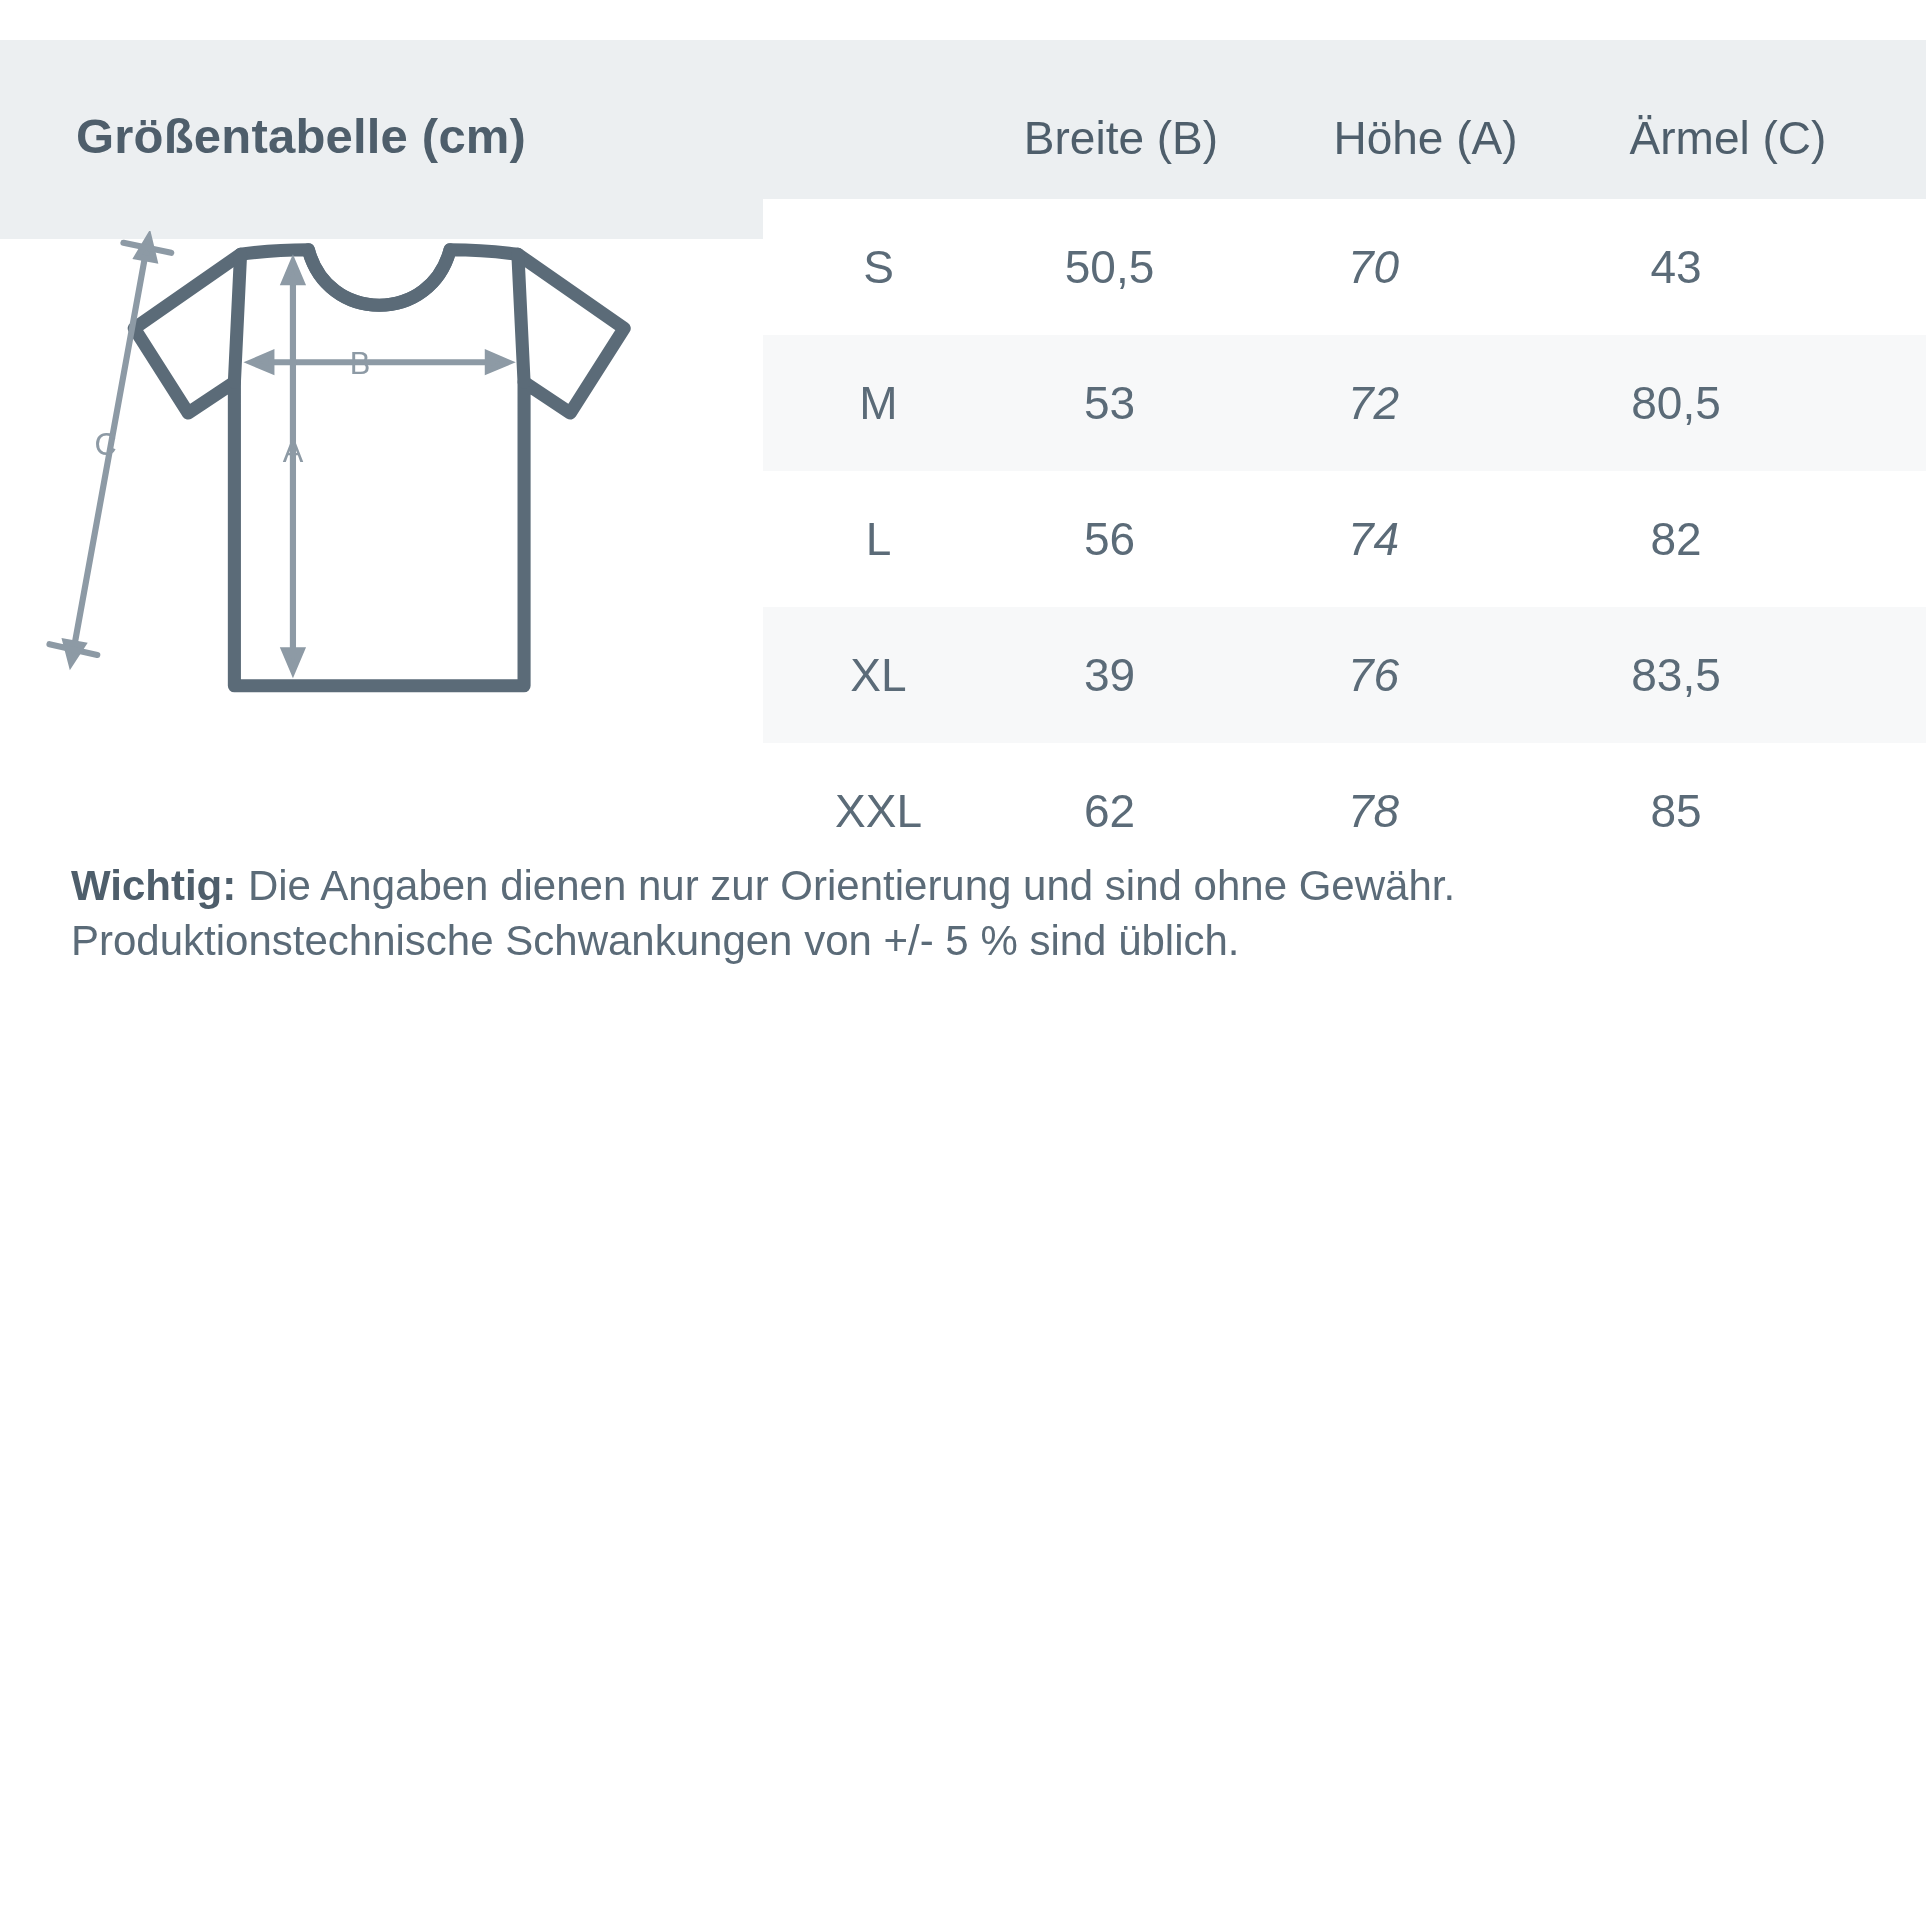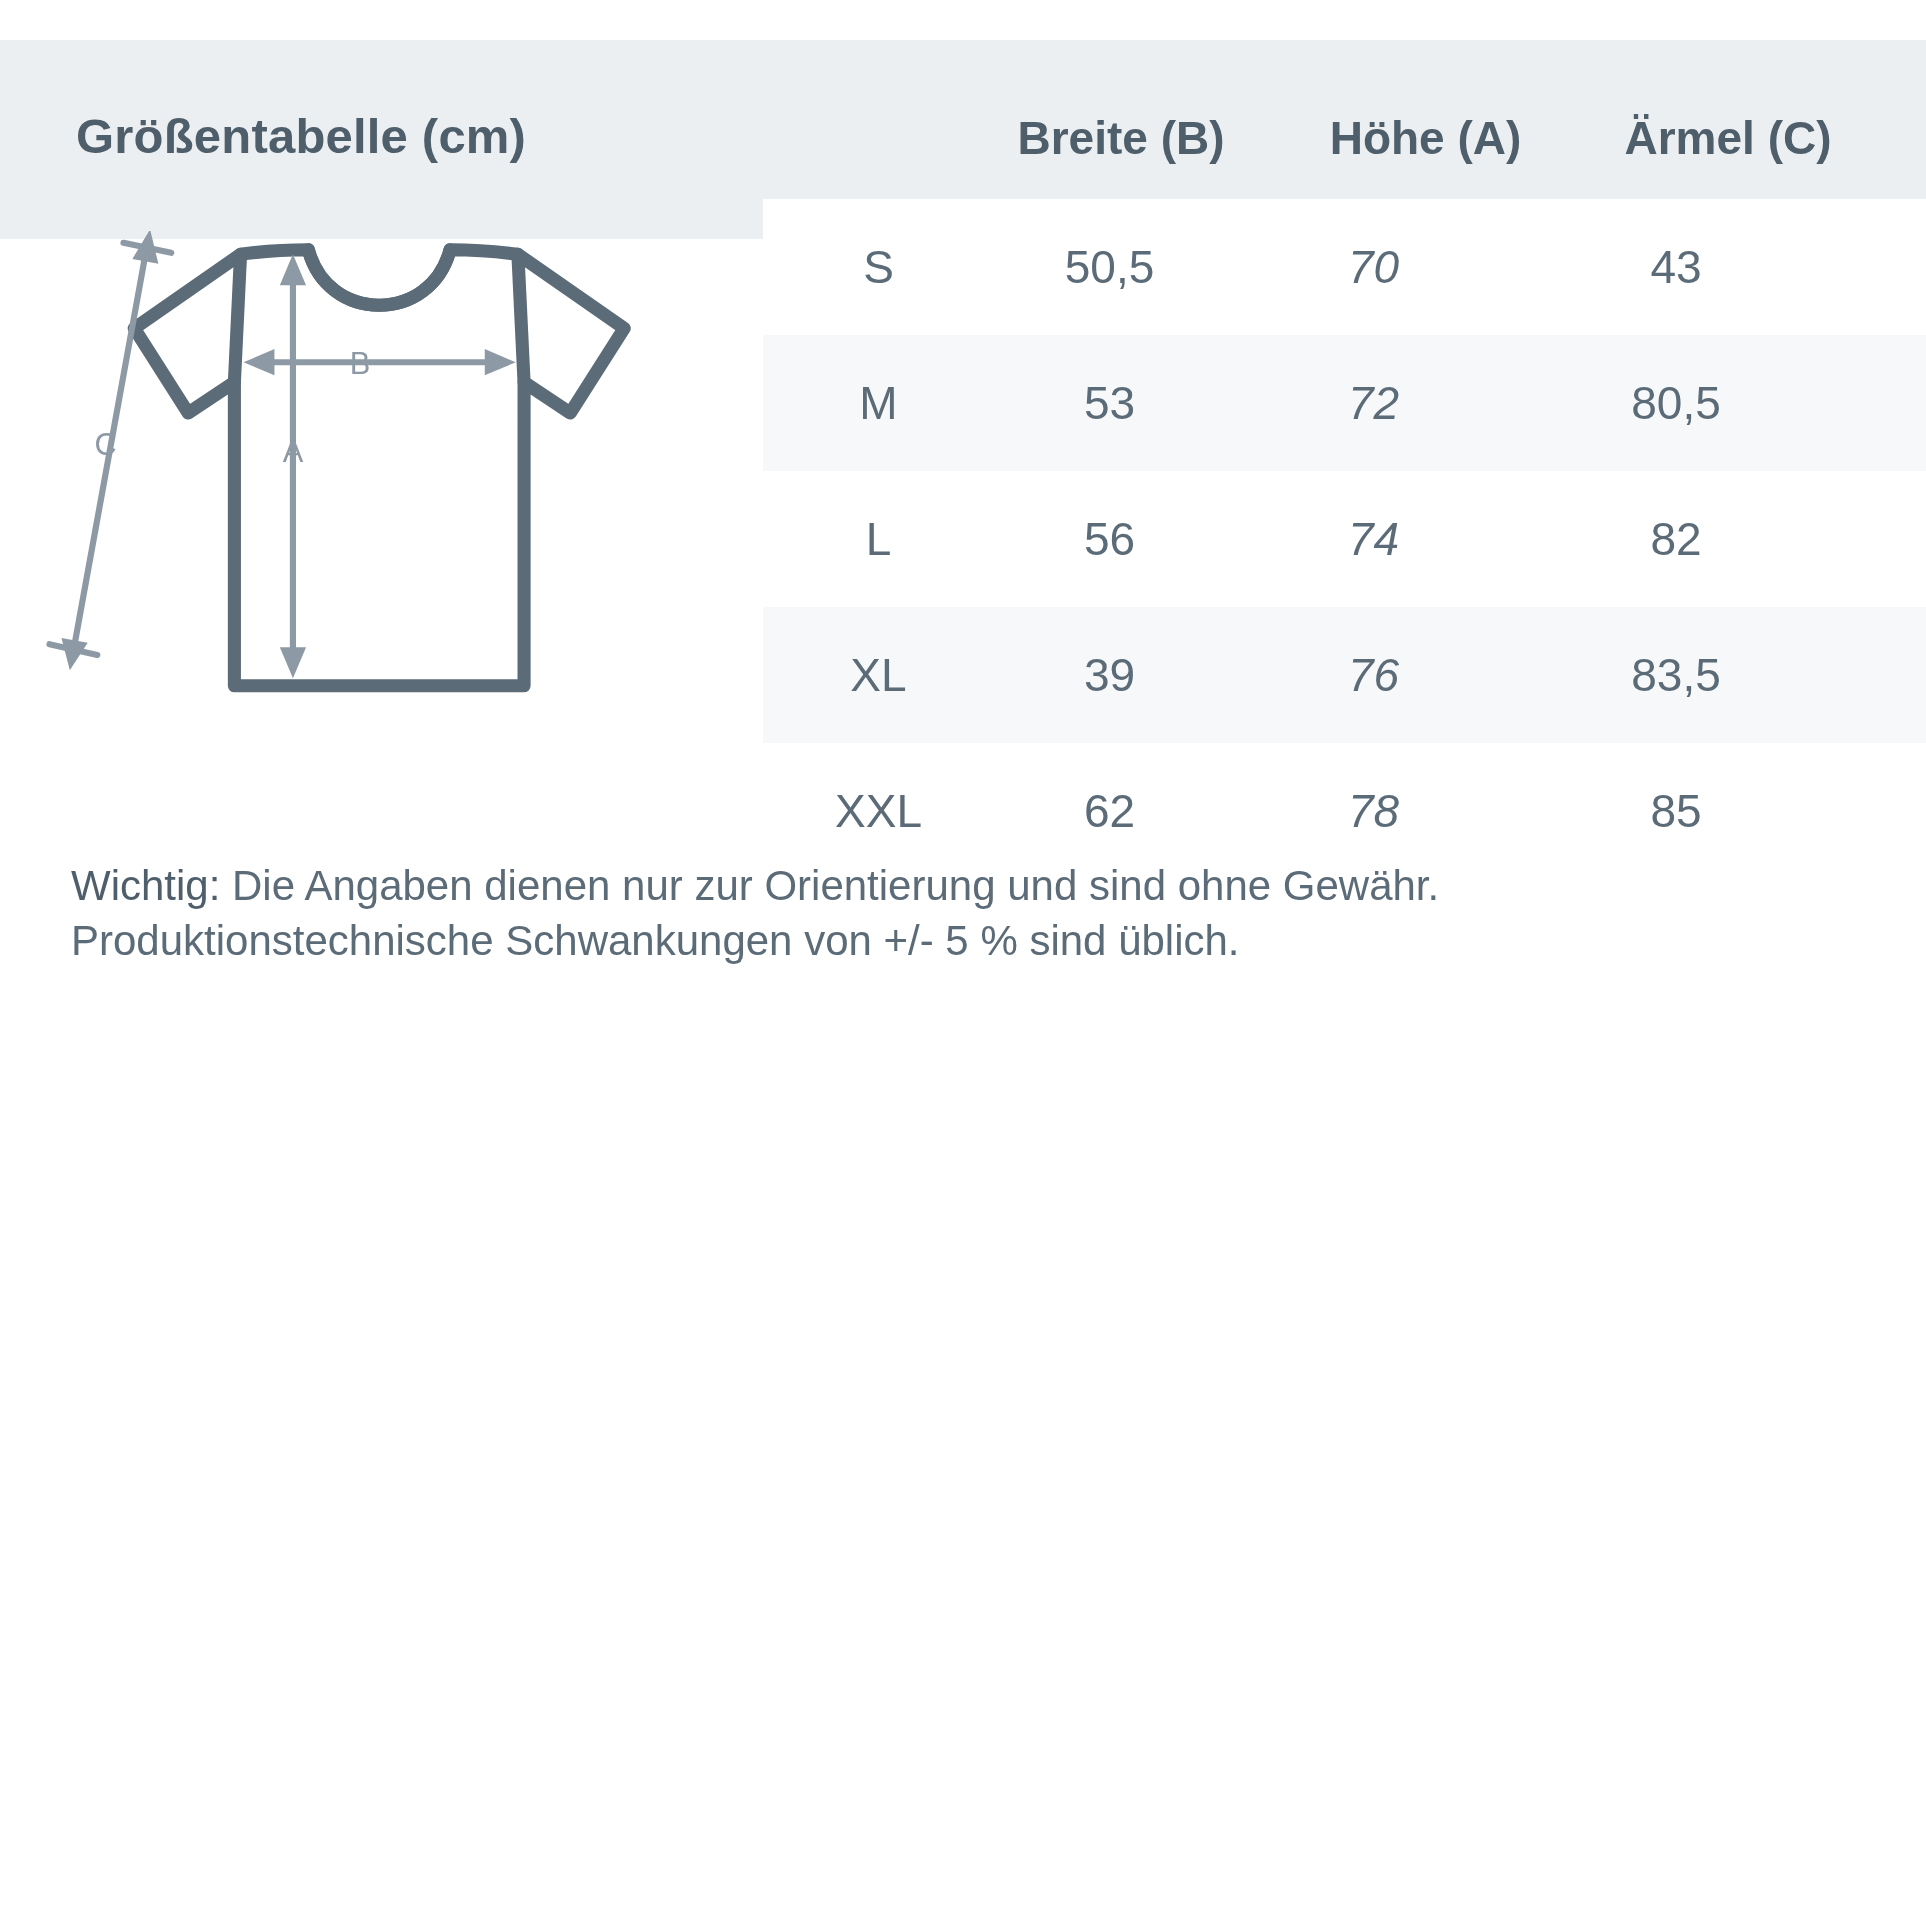--- a/index.html
+++ b/index.html
@@ -47,21 +47,21 @@
   .header-cols {
     position: absolute;
     left: 967px;
     top: 71px;
     width: 913px;
     display: flex;
     align-items: baseline;
   }
   .header-col {
     font-size: 46px;
-    font-weight: bold;
+    font-weight: normal;
     color: #4e5e6b;
     text-align: center;
     white-space: nowrap;
   }
   .header-col.b { width: 308px; }
   .header-col.h { width: 301px; }
   .header-col.c { width: 304px; }
 
   
   .diagram {
@@ -104,21 +104,21 @@
     position: absolute;
     left: 71px;
     top: 859px;
     width: 1795px;
     font-size: 42px;
     line-height: 1.30;
     color: #5b6b78;
   }
   .note b {
     color: #4e5e6b;
-    font-weight: normal;
+    font-weight: bold;
   }
 </style>
 </head>
 <body>
 
 <div class="sheet">
 
   <div class="header-band">
     <div class="header-title">Größentabelle (cm)</div>
     <div class="header-cols">

